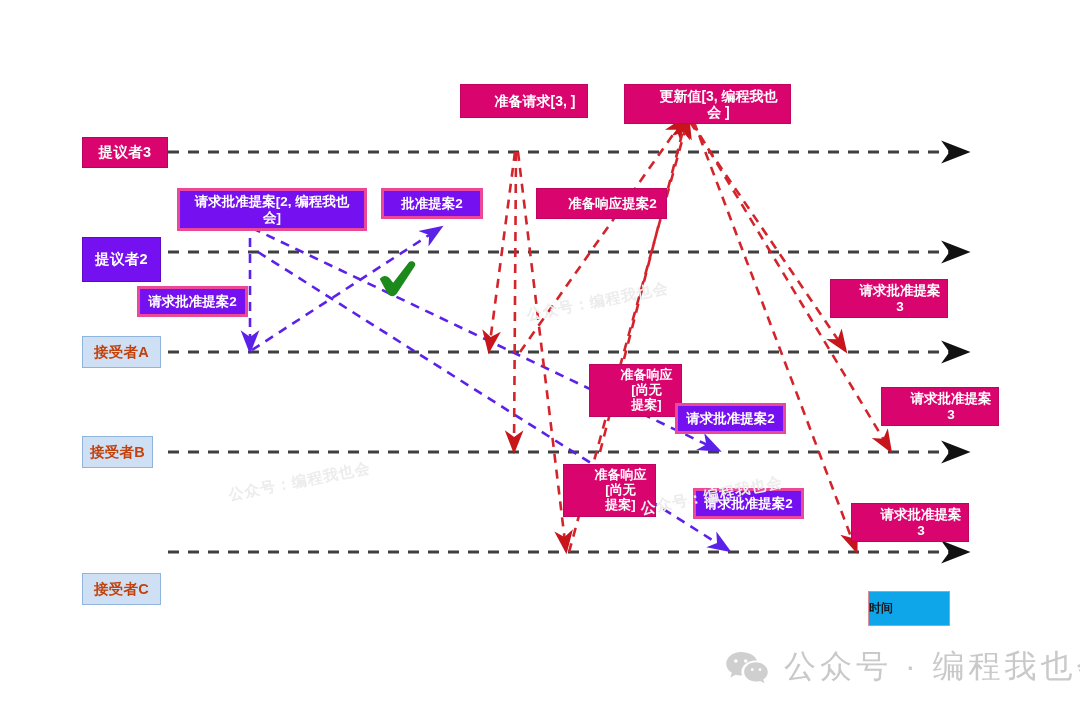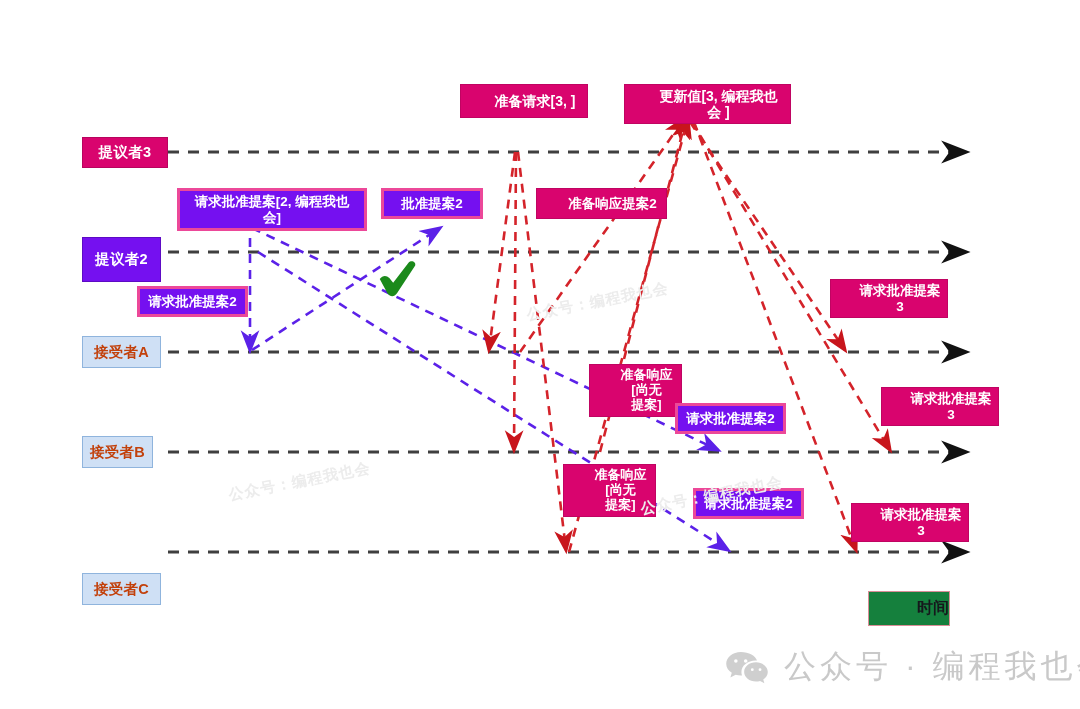--- a/index.html
+++ b/index.html
@@ -40,23 +40,23 @@
     padding:3px 6px;
     white-space:pre-line;
   }
   .msg.m{background:#d9046e;border:1px solid #c00462;padding-left:28px;}
   .msg.p{background:#7510f0;border:3px solid #ec4899;}
 
   
   .timebox{
     position:absolute;
     box-sizing:border-box;
-    background:#15803d;border:1px solid #d98d96;
-    display:flex;align-items:center;justify-content:flex-end;
-    font-weight:bold;font-size:16px;color:#15181c;
+    background:#0ea5e9;border:1px solid #d98d96;
+    display:flex;align-items:center;justify-content:flex-start;
+    font-weight:bold;font-size:12px;color:#15181c;
   }
 
   
   .wm{
     position:absolute;
     color:#ececec;
     font-size:15px;
     font-weight:bold;
     letter-spacing:1px;
     transform:rotate(-11deg);

